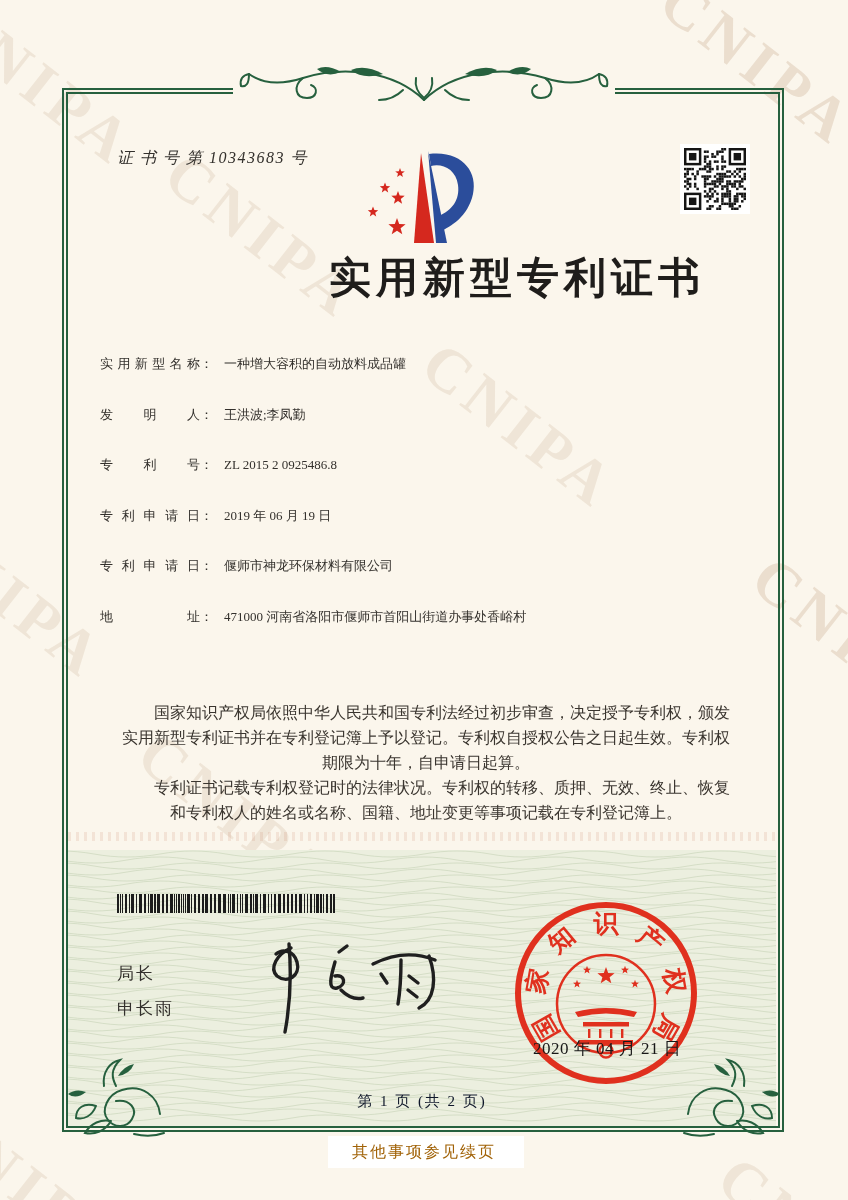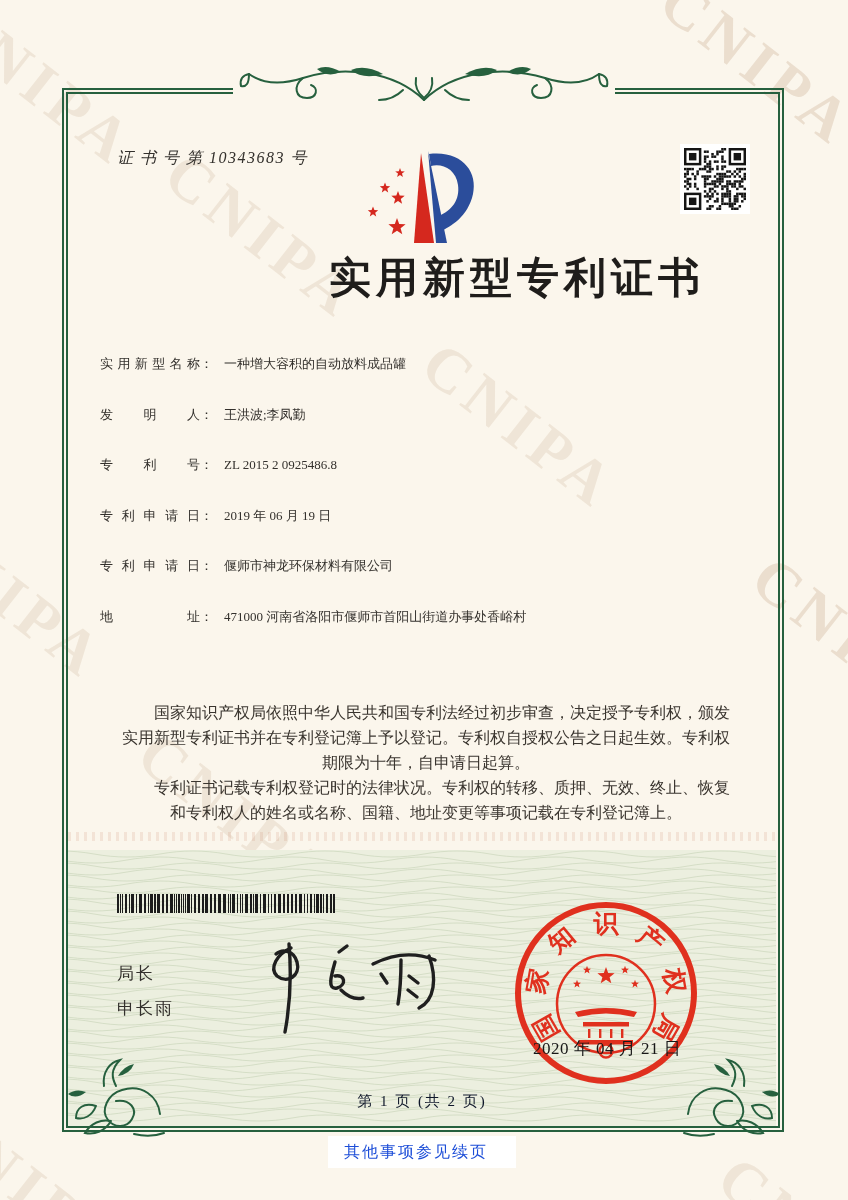--- a/index.html
+++ b/index.html
@@ -52,21 +52,21 @@
   
   .barcode{position:absolute;left:117px;top:894px;}
   .officer-title{position:absolute;left:117px;top:962px;font-size:17px;letter-spacing:2px;}
   .officer-name{position:absolute;left:117px;top:997px;font-size:17px;letter-spacing:2px;}
   .signature{position:absolute;left:243px;top:938px;}
   .seal{position:absolute;left:511px;top:898px;}
   .seal-date{position:absolute;left:509px;top:1037px;width:196px;text-align:center;font-size:17px;letter-spacing:.5px;color:#181818;}
   .page-num{position:absolute;left:62px;top:1092px;width:720px;text-align:center;font-size:15px;letter-spacing:2px;color:#0f172a;}
   .note-box{
     position:absolute;left:328px;top:1136px;width:172px;height:32px;background:#fff;
-    font-size:16px;line-height:32px;padding-left:16px;letter-spacing:2px;color:#1d4ed8;
+    font-size:16px;line-height:32px;padding-left:24px;letter-spacing:2px;color:#a16207;
   }
   
   .ornament{position:absolute;left:233px;top:60px;width:382px;height:58px;background:var(--cream,#fbf6ec);}
   .corner{position:absolute;}
   .corner.left{left:56px;top:1046px;}
   .corner.right{left:682px;top:1046px;}
   svg{display:block;}
   .wline{fill:none;stroke:var(--wave-line,#c7d4b8);stroke-width:1;opacity:.65;}
   .orn{stroke:var(--green,#26603e);stroke-width:2;fill:none;stroke-linecap:round;}
   .orn-fill{fill:var(--green,#26603e);stroke:none;}

